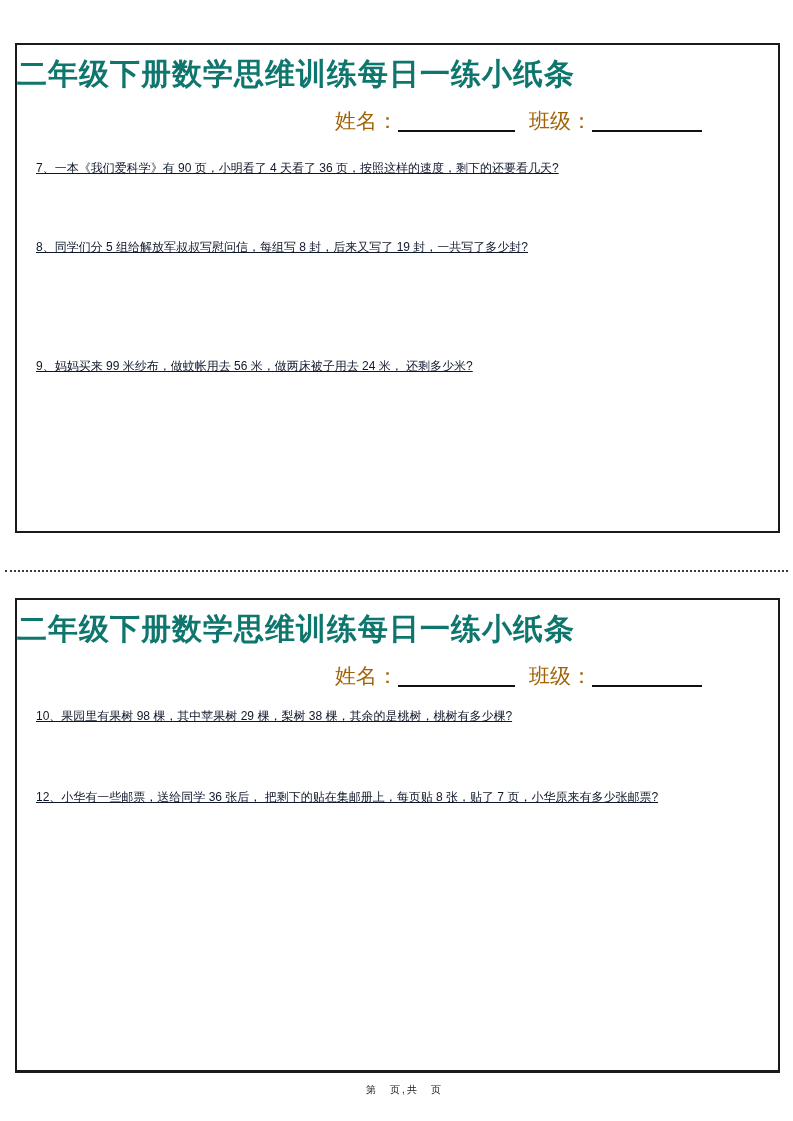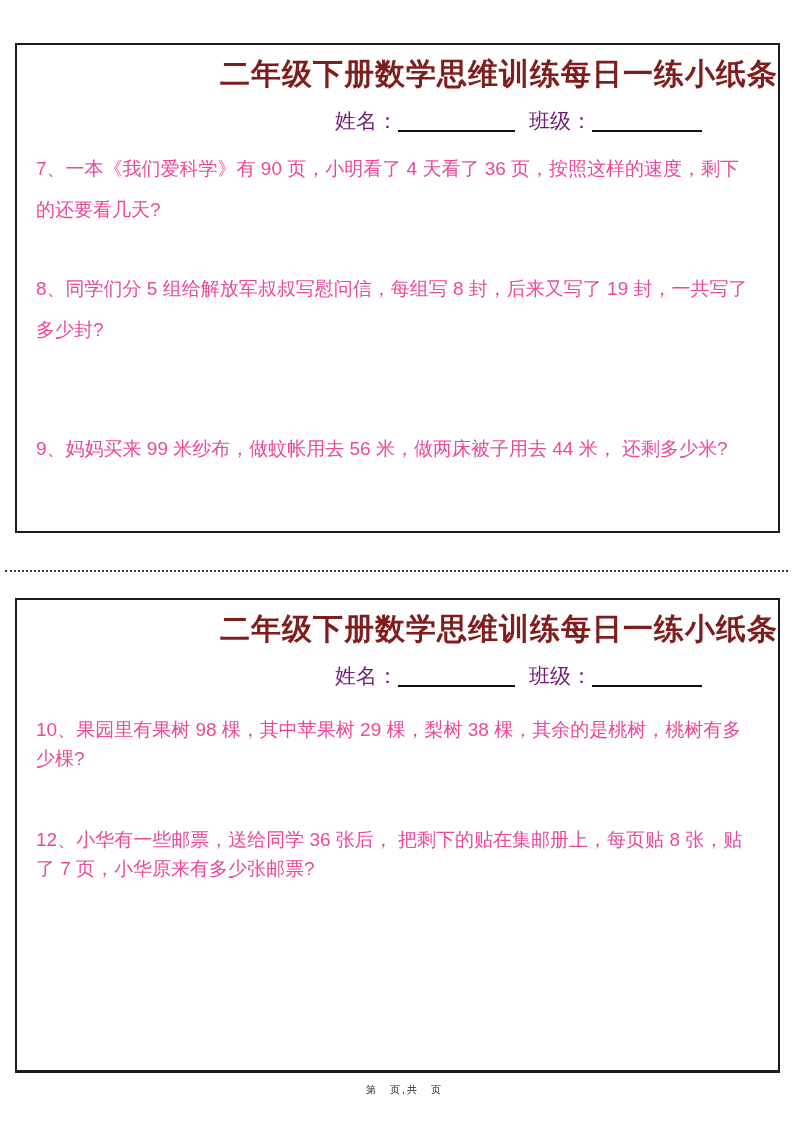--- a/index.html
+++ b/index.html
@@ -21,59 +21,60 @@
     width: 765px;
     box-sizing: border-box;
     border: 2px solid #1a1a1a;
     background: #ffffff;
   }
   #slip1 { top: 43px;  height: 490px; }
   #slip2 { top: 598px; height: 475px; border-bottom-width: 3px; }
 
   .slip-title {
     margin: 10px 0 0 0;
-    text-align: right;
+    text-align: left;
     font-size: 30px;
     font-weight: bold;
     letter-spacing: 1px;
     line-height: 38px;
-    color: #7f1d1d;
+    color: #0f766e;
   }
   .name-row {
     margin: 14px 0 0 318px;
     display: flex;
     align-items: flex-end;
     font-size: 21px;
     line-height: 28px;
-    color: #701a75;
+    color: #a16207;
   }
   .blank {
     display: inline-block;
     width: 117px;
     height: 2px;
     border-bottom: 2px solid #111111;
     margin: 0 0 3px 0;
   }
   .blank.second { width: 110px; }
   .pair-gap { display: inline-block; width: 14px; }
 
   .problems {
     padding: 0 20px 0 19px;
-    font-size: 19px;
-    color: #ec4899;
+    font-size: 12px;
+    color: #0f172a;
+    text-decoration: underline;
   }
   .problem { margin: 0; }
   #slip1 .problem { line-height: 41px; }
   #slip2 .problem { line-height: 29px; }
 
   #slip1 .problem:nth-child(1) { margin-top: 13px; }
   #slip1 .problem:nth-child(2) { margin-top: 38px; }
   #slip1 .problem:nth-child(3) { margin-top: 78px; }
 
-  #slip2 .problem:nth-child(1) { margin-top: 25px;  }
+  #slip2 .problem:nth-child(1) { margin-top: 12px;  }
   #slip2 .problem:nth-child(2) { margin-top: 52px; }
   #slip2 .problem:nth-child(3) { margin-top: 81px; }
 
   .separator {
     position: absolute;
     top: 570px;
     left: 5px;
     right: 5px;
     height: 0;
     border-top: 2px dotted #3a3a3a;
@@ -97,21 +98,21 @@
   <div class="name-row">
     <span>姓名：</span>
     <span class="blank"></span>
     <span class="pair-gap"></span>
     <span>班级：</span>
     <span class="blank second"></span>
   </div>
   <div class="problems">
     <p class="problem">7、一本《我们爱科学》有 90 页，小明看了 4 天看了 36 页，按照这样的速度，剩下的还要看几天?</p>
     <p class="problem">8、同学们分 5 组给解放军叔叔写慰问信，每组写 8 封，后来又写了 19 封，一共写了多少封?</p>
-    <p class="problem">9、妈妈买来 99 米纱布，做蚊帐用去 56 米，做两床被子用去 44 米， 还剩多少米?</p>
+    <p class="problem">9、妈妈买来 99 米纱布，做蚊帐用去 56 米，做两床被子用去 24 米， 还剩多少米?</p>
   </div>
 </section>
 
 <div class="separator"></div>
 
 <section class="slip" id="slip2">
   <h1 class="slip-title">二年级下册数学思维训练每日一练小纸条</h1>
   <div class="name-row">
     <span>姓名：</span>
     <span class="blank"></span>

